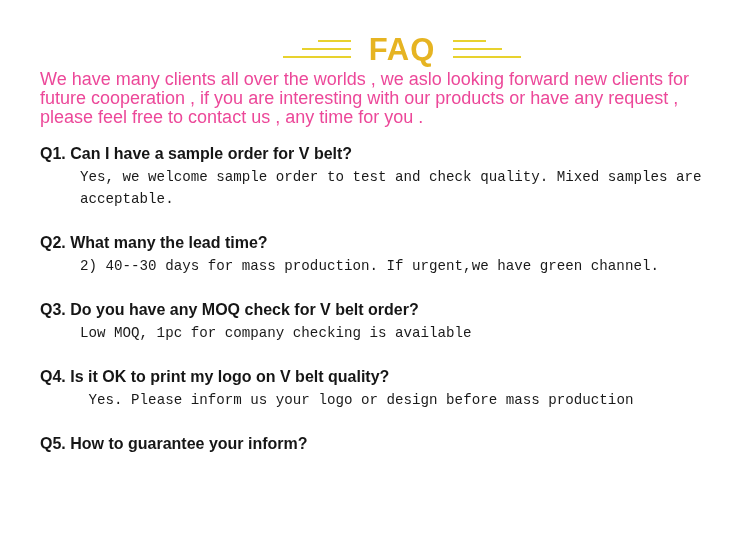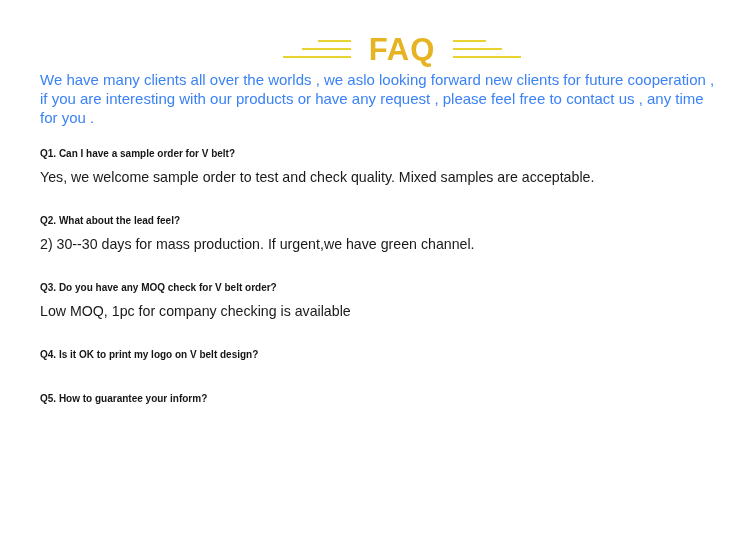--- a/index.html
+++ b/index.html
@@ -69,54 +69,55 @@
     line-height: 1;
     font-family: "Liberation Sans", sans-serif;
   }
 
   
   .intro {
     position: absolute;
     top: 70px;
     left: 40px;
     width: 678px;
-    color: #3b82f6;
-    font-size: 15px;
+    color: #ec4899;
+    font-size: 18px;
     line-height: 19px;
     font-family: "Liberation Sans", sans-serif;
     text-align: left;
   }
 
   
   .faq-list {
     position: absolute;
     top: 143px;
     left: 40px;
     width: 690px;
   }
   .faq-item {
     margin-bottom: 22px;
   }
   .faq-item:last-child {
     margin-bottom: 0;
   }
   .question {
-    font-size: 10px;
+    font-size: 16px;
     font-weight: bold;
     color: #161616;
     line-height: 22px;
     margin-bottom: 1px;
     font-family: "Liberation Sans", sans-serif;
   }
   .answer {
     font-size: 14.2px;
     color: #1a1a1a;
     line-height: 22px;
-    font-family: Liberation Sans, sans-serif;
+    font-family: Liberation Mono, monospace;
     white-space: pre-wrap;
+    margin-left: 40px;
   }
   .answer.wrap {
     line-height: 24px;
     width: 680px;
   }
 </style>
 </head>
 <body>
 
 <div class="page">
@@ -138,31 +139,32 @@
   <div class="intro">We have many clients all over the worlds , we aslo looking forward new clients for future cooperation , if you are interesting with our products or have any request , please feel free to contact us , any time for you  .</div>
 
   <div class="faq-list">
 
     <div class="faq-item">
       <div class="question">Q1. Can I have a sample order for V belt?</div>
       <div class="answer">Yes, we welcome sample order to test and check quality. Mixed samples are acceptable.</div>
     </div>
 
     <div class="faq-item">
-      <div class="question">Q2. What about the lead feel?</div>
-      <div class="answer">2) 30--30 days for mass production. If urgent,we have green channel.</div>
+      <div class="question">Q2. What many the lead time?</div>
+      <div class="answer">2) 40--30 days for mass production. If urgent,we have green channel.</div>
     </div>
 
     <div class="faq-item">
       <div class="question">Q3. Do you have any MOQ check for V belt order?</div>
       <div class="answer">Low MOQ, 1pc for company checking is available</div>
     </div>
 
     <div class="faq-item">
-      <div class="question">Q4. Is it OK to print my logo on V belt design?</div>
+      <div class="question">Q4. Is it OK to print my logo on V belt quality?</div>
+      <div class="answer"> Yes. Please inform us your logo or design before mass production</div>
     </div>
 
     <div class="faq-item">
       <div class="question">Q5. How to guarantee your inform?</div>
     </div>
 
   </div>
 </div>
 
 </body></html>

